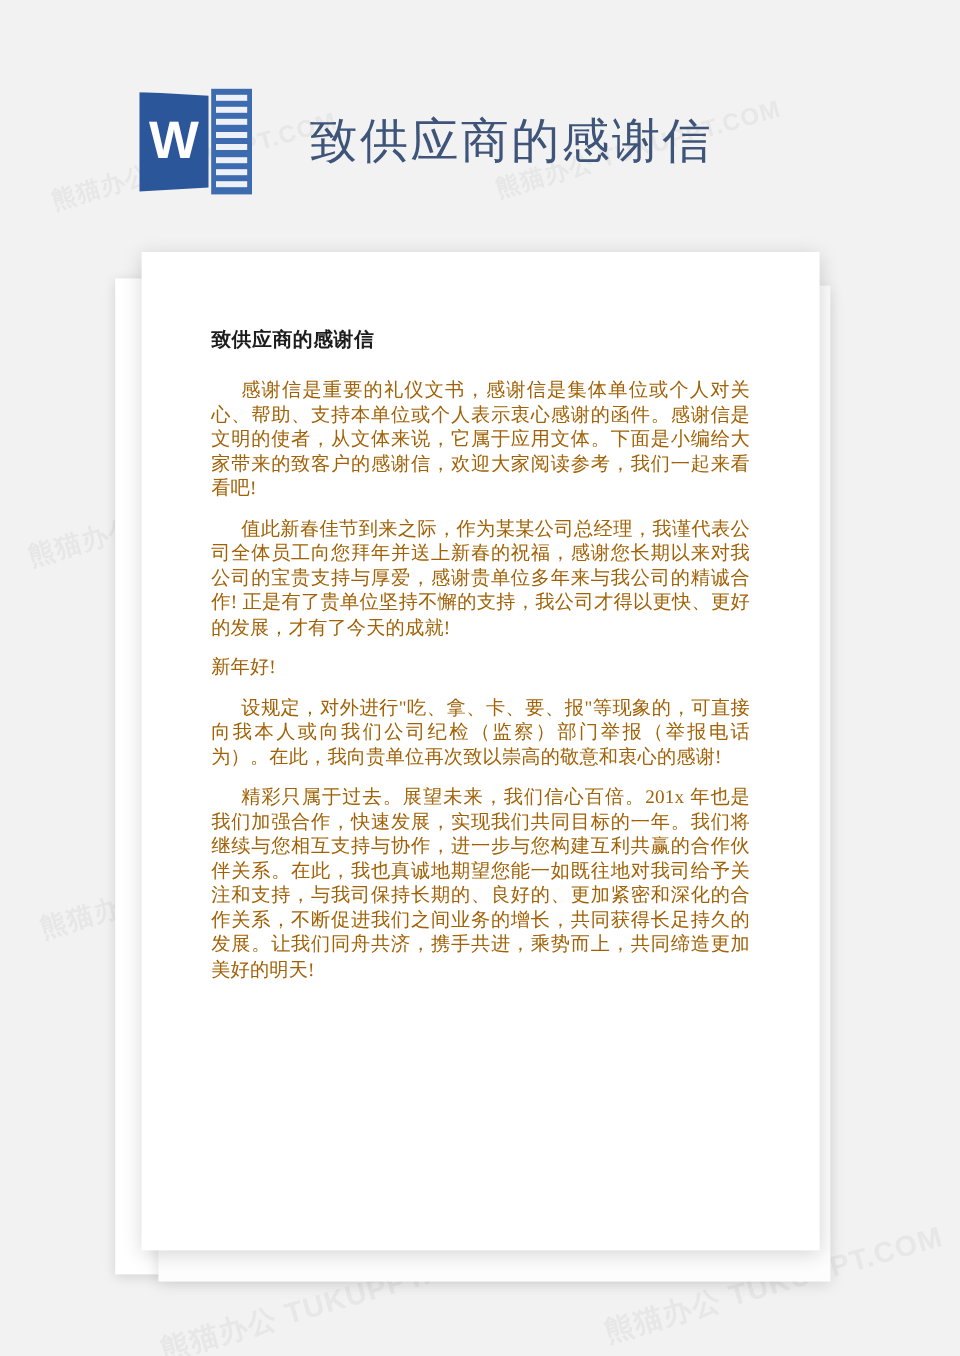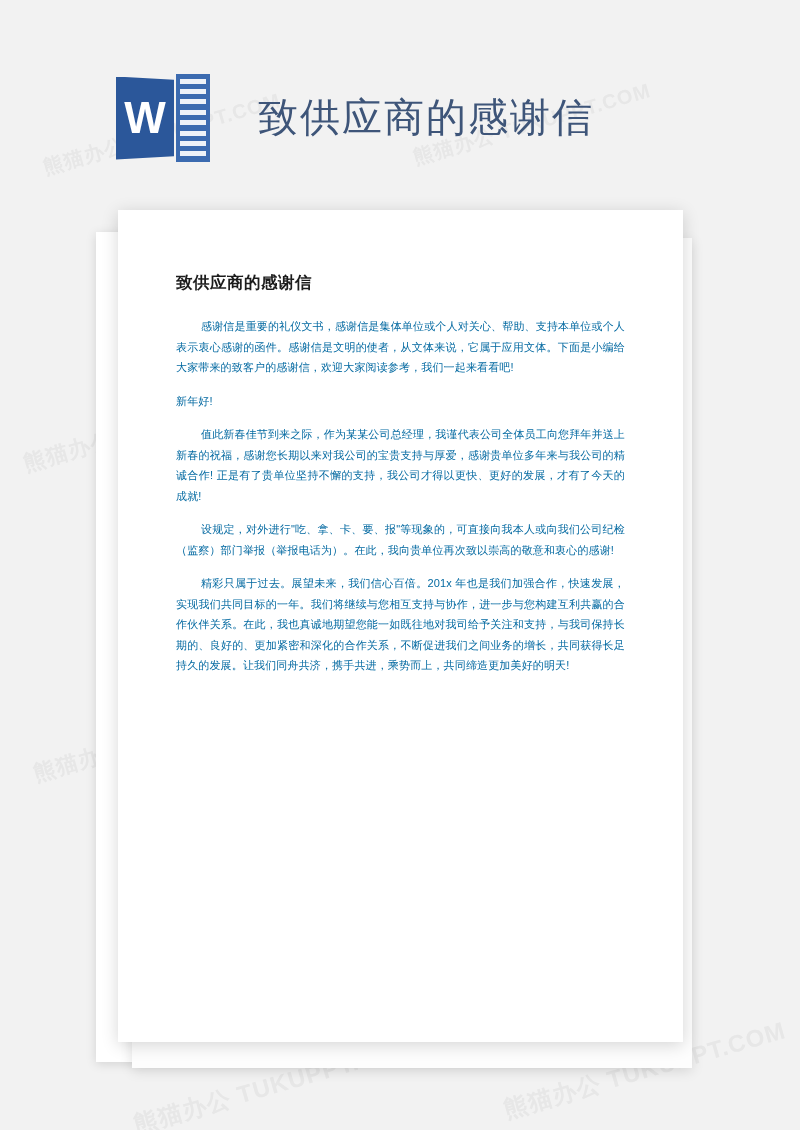--- a/index.html
+++ b/index.html
@@ -144,24 +144,24 @@
   
   .doc-heading {
     font-family: "Liberation Serif", serif;
     font-size: 16.5px;
     font-weight: 700;
     color: #1c1c1c;
     margin: 0 0 22px 0;
     letter-spacing: 0.5px;
   }
   .doc-p {
-    font-family: Liberation Sans, sans-serif;
-    font-size: 11px;
+    font-family: Liberation Serif, serif;
+    font-size: 16px;
     line-height: 20.5px;
-    color: #0369a1;
+    color: #a16207;
     margin: 0 0 13px 0;
     text-align: justify;
     text-indent: 25px;
     letter-spacing: 0.15px;
   }
   .doc-p.no-indent { text-indent: 0; }
 </style>
 </head>
 <body>
 
@@ -195,20 +195,20 @@
 </div>
 
 <div class="sheet-stack sheet-back-left"></div>
 <div class="sheet-stack sheet-back-bottom"></div>
 
 <div class="page">
   <div class="page-inner">
     <div class="doc-heading">致供应商的感谢信</div>
     <div id="paragraph-host">
         <div class="doc-p">感谢信是重要的礼仪文书，感谢信是集体单位或个人对关心、帮助、支持本单位或个人表示衷心感谢的函件。感谢信是文明的使者，从文体来说，它属于应用文体。下面是小编给大家带来的致客户的感谢信，欢迎大家阅读参考，我们一起来看看吧!</div>
+        <div class="doc-p">值此新春佳节到来之际，作为某某公司总经理，我谨代表公司全体员工向您拜年并送上新春的祝福，感谢您长期以来对我公司的宝贵支持与厚爱，感谢贵单位多年来与我公司的精诚合作! 正是有了贵单位坚持不懈的支持，我公司才得以更快、更好的发展，才有了今天的成就!</div>
         <div class="doc-p no-indent">新年好!</div>
-        <div class="doc-p">值此新春佳节到来之际，作为某某公司总经理，我谨代表公司全体员工向您拜年并送上新春的祝福，感谢您长期以来对我公司的宝贵支持与厚爱，感谢贵单位多年来与我公司的精诚合作! 正是有了贵单位坚持不懈的支持，我公司才得以更快、更好的发展，才有了今天的成就!</div>
         <div class="doc-p">设规定，对外进行"吃、拿、卡、要、报"等现象的，可直接向我本人或向我们公司纪检（监察）部门举报（举报电话为）。在此，我向贵单位再次致以崇高的敬意和衷心的感谢!</div>
         <div class="doc-p">精彩只属于过去。展望未来，我们信心百倍。201x 年也是我们加强合作，快速发展，实现我们共同目标的一年。我们将继续与您相互支持与协作，进一步与您构建互利共赢的合作伙伴关系。在此，我也真诚地期望您能一如既往地对我司给予关注和支持，与我司保持长期的、良好的、更加紧密和深化的合作关系，不断促进我们之间业务的增长，共同获得长足持久的发展。让我们同舟共济，携手共进，乘势而上，共同缔造更加美好的明天!</div>
       </div>
 
   </div>
 </div>
 
 </body></html>

